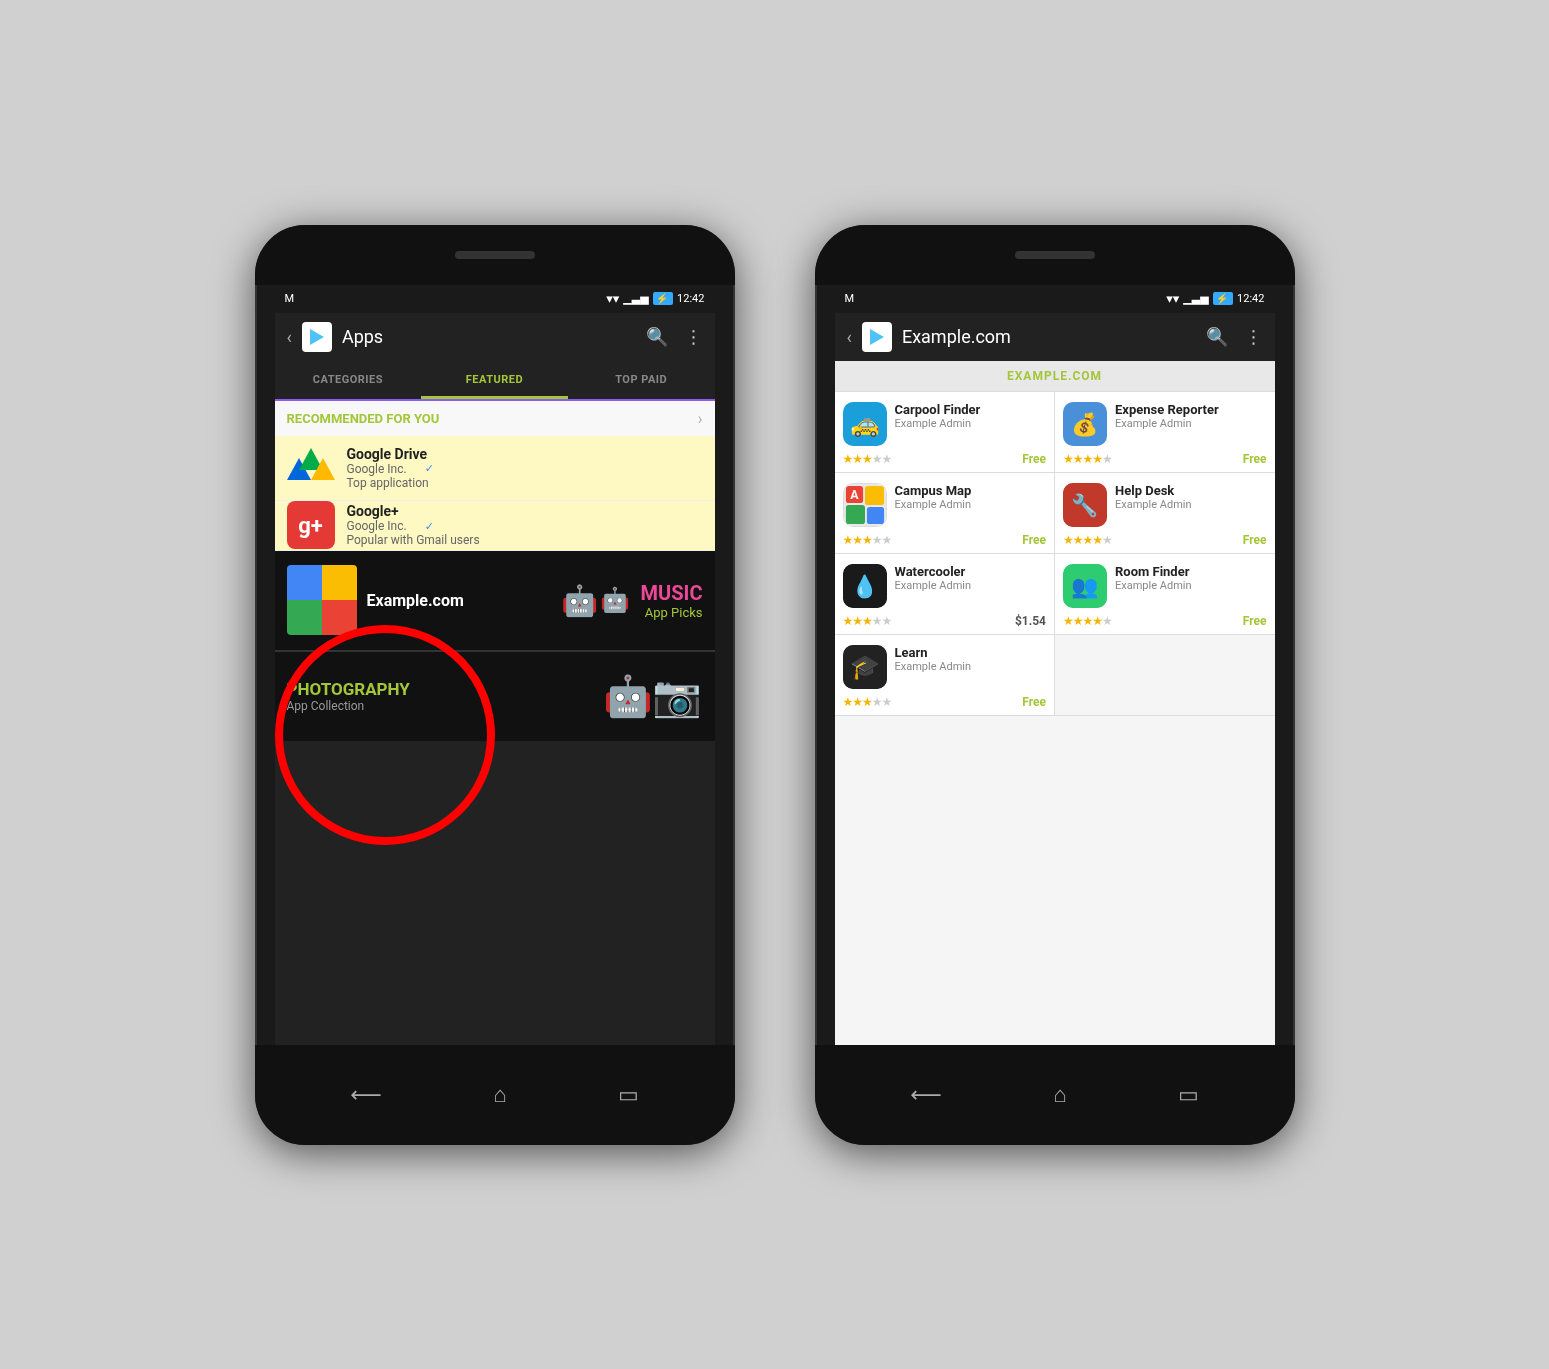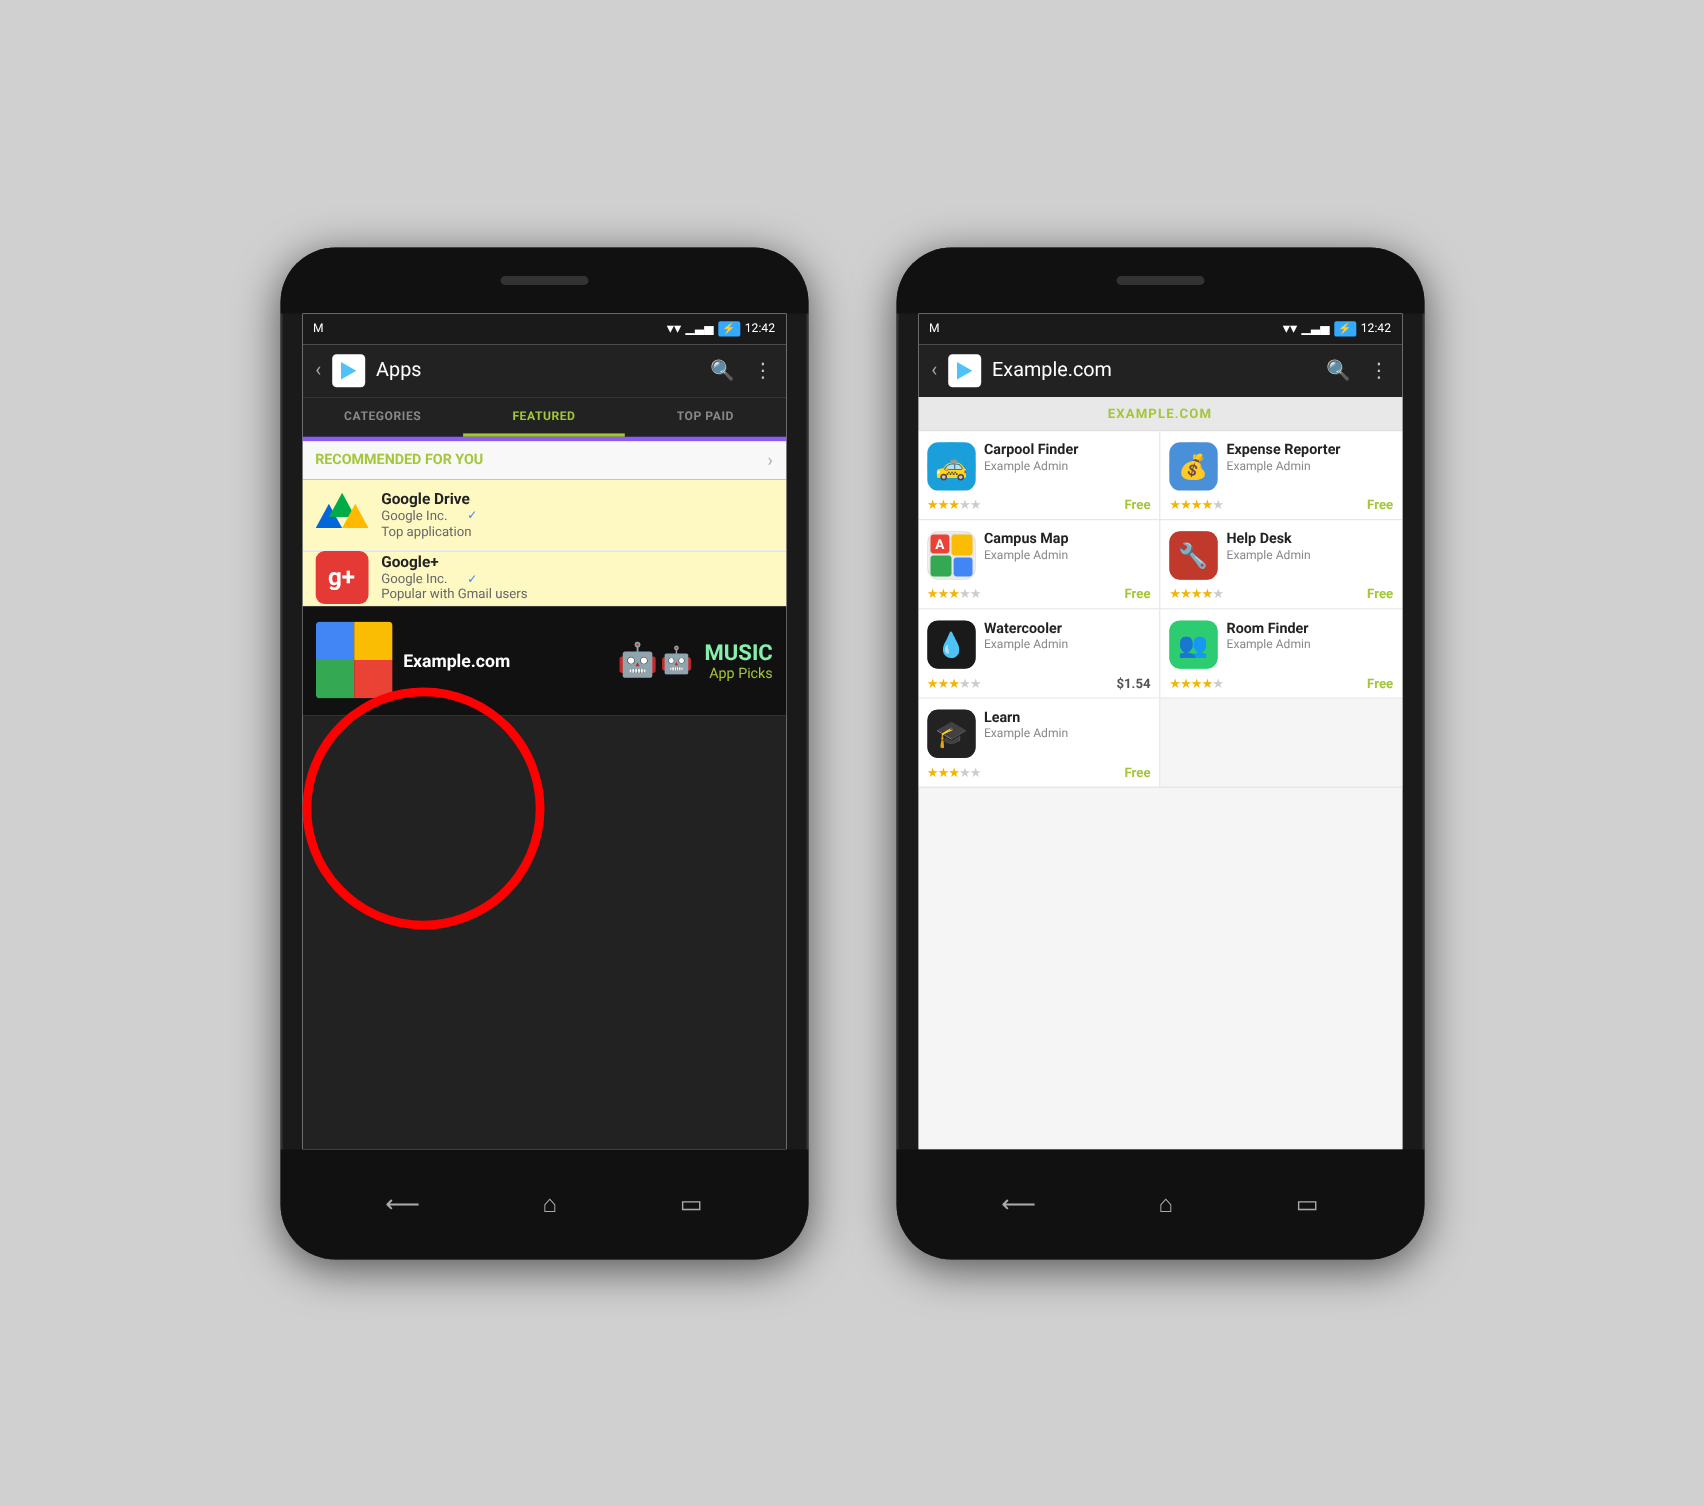--- a/index.html
+++ b/index.html
@@ -133,21 +133,21 @@
     }
     .app-bar-icons { display: flex; gap: 16px; color: #ccc; font-size: 18px; }
 
     
     .tabs-bar {
       width: 100%;
       height: 40px;
       background: #222;
       display: flex;
       flex-shrink: 0;
-      border-bottom: 4px solid #8b5cf6;
+      border-bottom: 2px solid #8b5cf6;
     }
     .tab {
       flex: 1;
       display: flex;
       align-items: center;
       justify-content: center;
       color: #888;
       font-size: 11px;
       font-weight: bold;
       letter-spacing: 0.5px;
@@ -295,21 +295,21 @@
       gap: 10px;
     }
     .promo-banner.example {
       background: #111;
     }
     .promo-text-col { flex: 1; }
     .promo-title { color: #fff; font-size: 16px; font-weight: bold; }
     .music-section-right {
       text-align: right;
     }
-    .music-title { color: #86efac; font-size: 20px; font-weight: bold; }
+    .music-title { color: #ec4899; font-size: 20px; font-weight: bold; }
     .music-sub { color: #a4c639; font-size: 13px; }
 
     
     .red-circle-overlay {
       position: absolute;
       width: 220px;
       height: 220px;
       border: 8px solid red;
       border-radius: 50%;
       top: 400px;
@@ -504,20 +504,29 @@
             <span style="color:#a4c639;font-size:30px;">🤖</span>
             <span style="color:#a4c639;font-size:24px;">🤖</span>
           </div>
 
           <div class="music-section-right">
             <div class="music-title">MUSIC</div>
             <div class="music-sub">App Picks</div>
           </div>
         </div>
 
+        <div class="photo-banner">
+          <div class="photo-text-col">
+            <div class="photo-title">PHOTOGRAPHY</div>
+            <div class="photo-sub">App Collection</div>
+          </div>
+          <div style="color:#666;font-size:40px;margin-left:auto;">
+            🤖📷
+          </div>
+        </div>
 
       </div>
     </div>
 
     <div class="red-circle-overlay"></div>
 
     <div class="phone-bottom-bar">
       <span class="nav-icon">⟵</span>
       <span class="nav-icon">⌂</span>
       <span class="nav-icon">▭</span>

